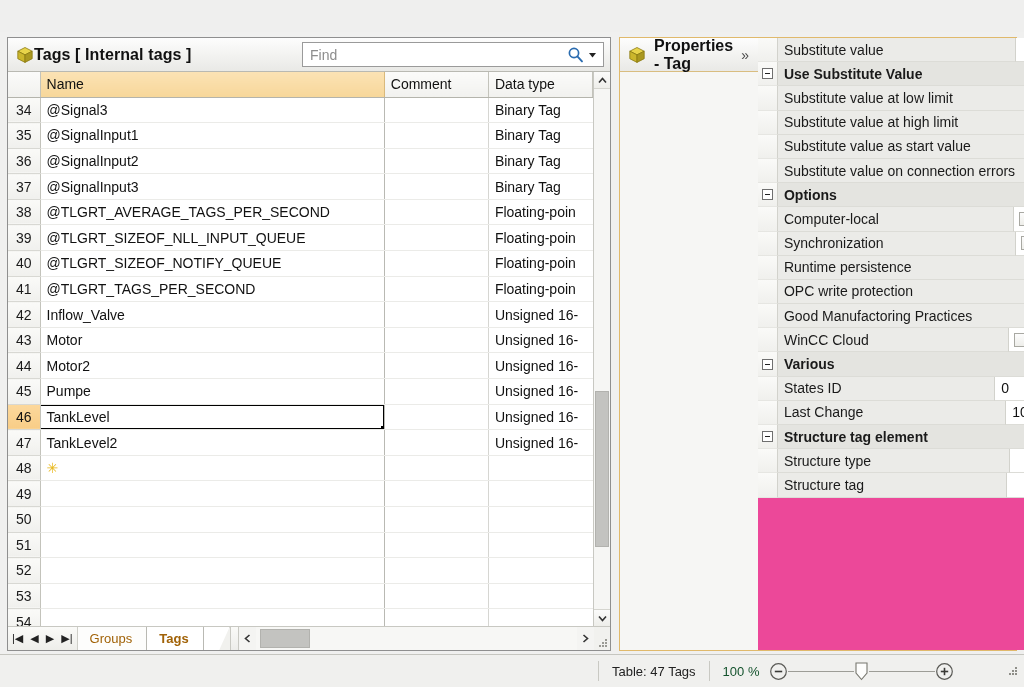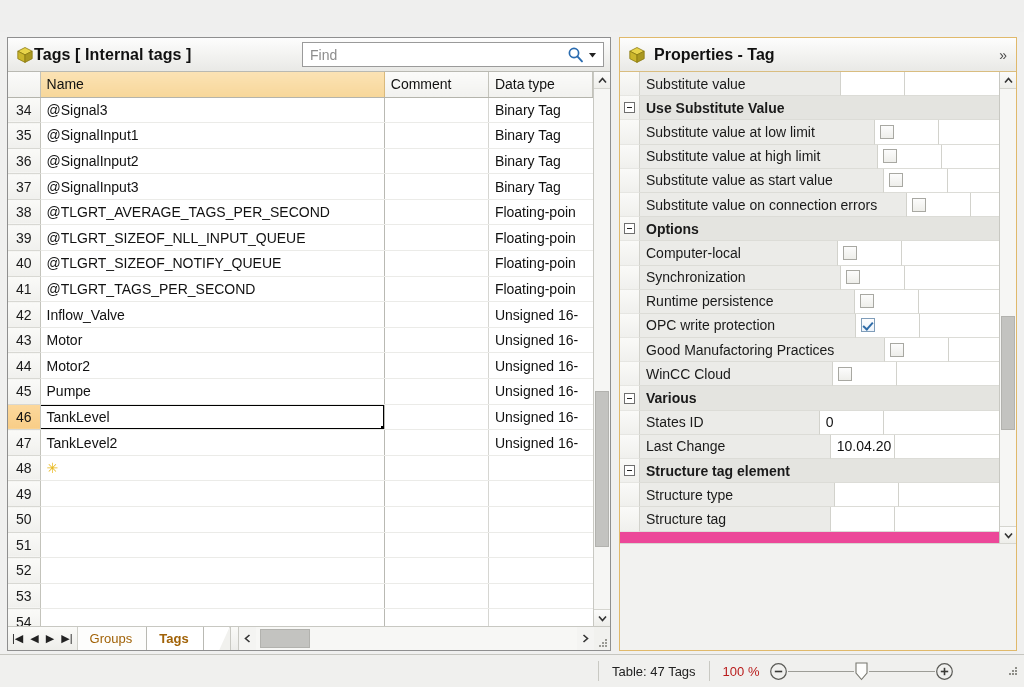--- a/index.html
+++ b/index.html
@@ -184,21 +184,21 @@
                  padding: 0 2px 2px 0; }
   .grip-dots { width: 9px; height: 9px; }
 
   
   .props-panel {
     position: absolute;
     left: 619px; top: 37px;
     width: 398px; height: 614px;
     border: 1px solid #e0b96b;
     background: #f6f6f4;
-    display: flex; flex-direction: column;
+    display: flex; 
   }
   .props-title {
     height: 34px; flex: 0 0 34px;
     background: linear-gradient(to bottom,#fdfdfd 0%, #f3f3f1 50%, #e9e9e6 100%);
     border-bottom: 1px solid #d9bd80;
     display: flex; align-items: center; gap: 8px;
     padding: 0 10px 0 8px;
   }
   .props-title-text { font-size: 16px; font-weight: bold; color:#111; }
   .chev-more { margin-left: auto; font-size: 14px; color:#4a4a4a; letter-spacing:-1px; }
@@ -269,21 +269,21 @@
   .statusbar {
     position: absolute; left: 0; bottom: 0;
     width: 1024px; height: 33px;
     background: #f0f0ee;
     border-top: 1px solid #c6c6c0;
     display: flex; align-items: center;
   }
   .sb-lang { width: 598px; text-align: center; font-size: 13px; color: #222; margin-top: 40px; }
   .sb-sep { width: 1px; height: 20px; background: #c9c9c3; }
   .sb-table { padding: 0 13px; font-size: 13px; color: #222; white-space: nowrap; }
-  .sb-zoomtxt { padding: 0 10px 0 13px; font-size: 13px; color:#b91c1c; }
+  .sb-zoomtxt { padding: 0 10px 0 13px; font-size: 13px; color:#14532d; }
   .zoom-ctrl { display: flex; align-items: center; gap: 0; }
   .z-btn { width: 19px; height: 19px; }
   .z-line { width: 66px; height: 1px; background: #9d9d97; }
   .z-knob { width: 15px; height: 19px; }
   .sb-grip { margin-left: auto; margin-right: 5px; width: 12px; height: 12px; }
 </style>
 </head>
 <body>
 
 <div class="app">

